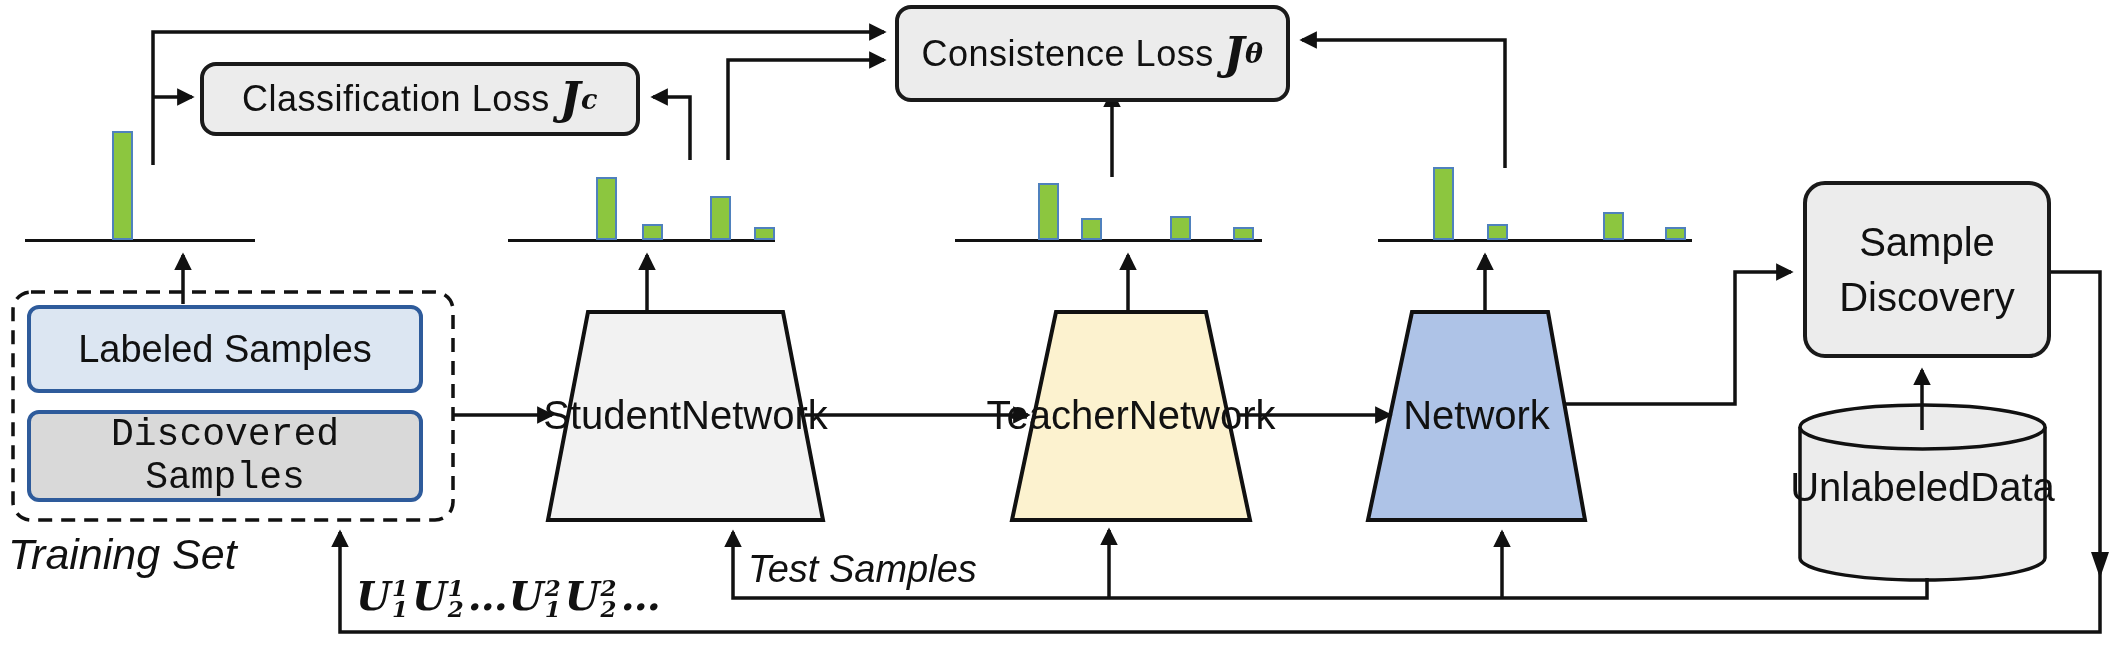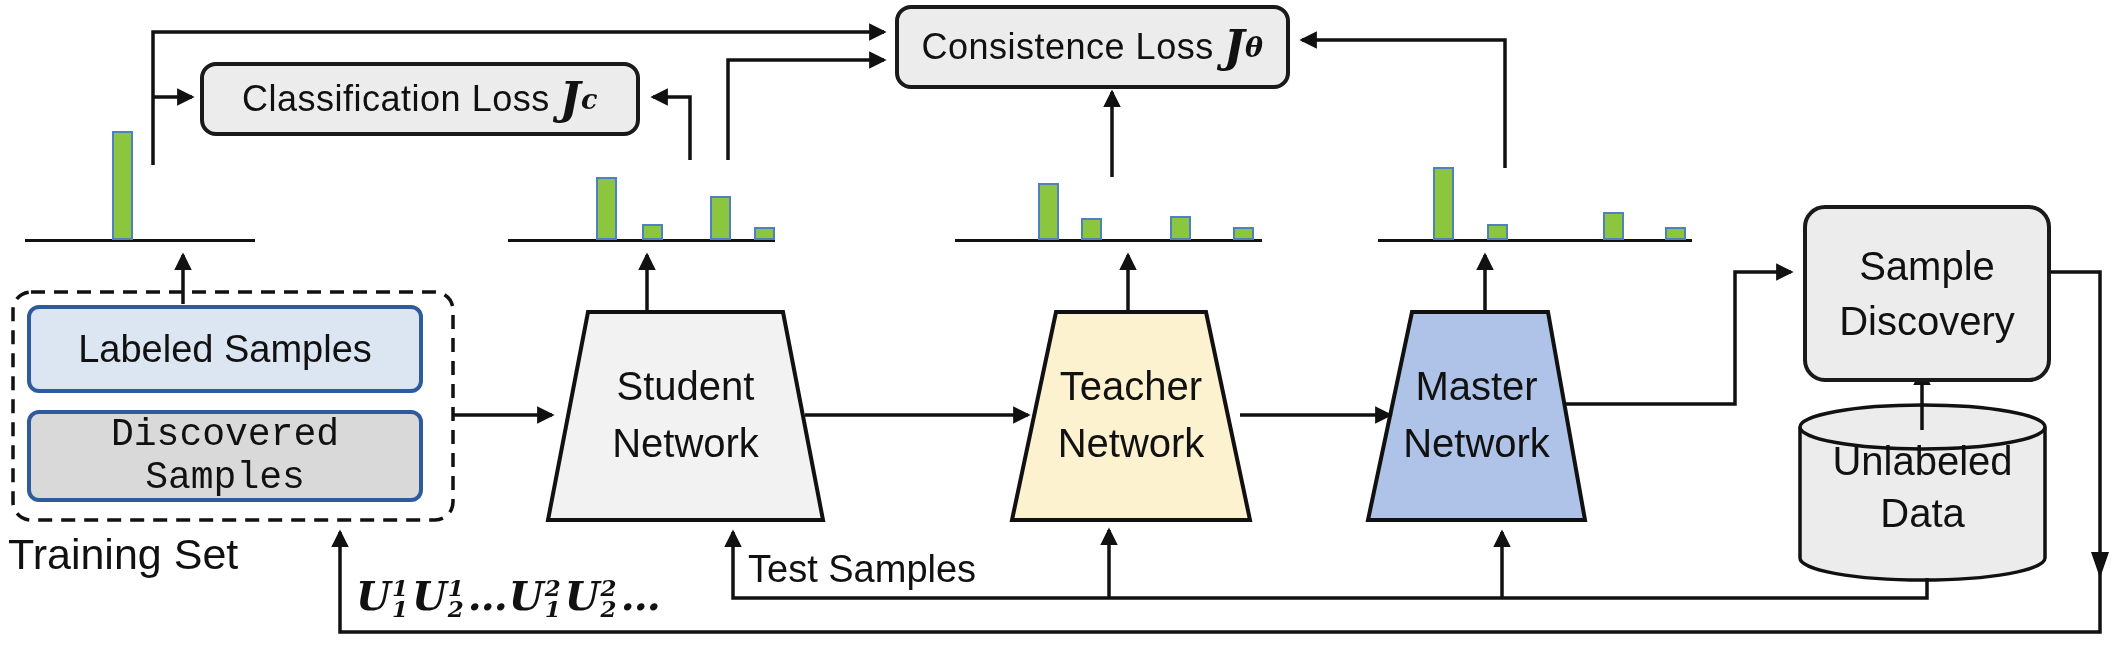--- a/index.html
+++ b/index.html
@@ -13,26 +13,26 @@
     background:var(--panel-gray);border:4px solid #1a1a1a;border-radius:16px;
     font-size:36px;letter-spacing:0.5px;
   }
   .jsym{font-family:"DejaVu Serif",serif;font-style:italic;font-weight:bold;font-size:44px;margin-left:10px;line-height:1;}
   .jsub{font-family:"DejaVu Serif",serif;font-style:italic;font-weight:bold;font-size:27px;vertical-align:-14px;}
   .sample-box{
     border:4px solid var(--sample-border-blue);border-radius:12px;font-size:38px;
   }
   .box-labeled{background:var(--labeled-blue);}
   .box-discovered{background:var(--discovered-gray);font-family:Liberation Mono, monospace;}
-  .trap-label,.two-line{flex-direction:column;line-height:57px;font-size:40px;background:transparent;border:none;}
+  .trap-label,.two-line{flex-direction:row;line-height:57px;font-size:40px;background:transparent;border:none;}
   .box-sd{
     background:var(--panel-gray);border:4px solid #1a1a1a;border-radius:22px;
-    flex-direction:column;line-height:55px;font-size:40px;margin-top:24px;
+    flex-direction:column;line-height:55px;font-size:40px;
   }
-  .plain-label{position:absolute;z-index:3;font-size:38px;white-space:nowrap;}
+  .plain-label{position:absolute;z-index:3;font-size:38px;white-space:nowrap;font-style:italic;}
   #training-set-label{font-size:43px;}
   .axis{position:absolute;height:3px;background:#121212;z-index:2;}
   .bar{position:absolute;background:var(--bar-green);border:2px solid var(--bar-border);box-sizing:border-box;z-index:2;}
   
   #u-batch{display:flex;align-items:center;font-family:"DejaVu Serif",serif;font-weight:bold;font-style:italic;font-size:40px;}
   .ss{display:inline-flex;flex-direction:column;font-size:23px;line-height:21px;margin-left:1px;margin-right:4px;vertical-align:middle;transform:translateY(2px);}
   .ss span{display:block;}
   .utext{letter-spacing:1px;}
 </style>
 </head>
@@ -81,21 +81,21 @@
       <path d="M1502,598 L1502,532" marker-end="url(#ah)"></path>
     </g>
     <polygon points="2091,552 2109,552 2100,578" fill="#111"></polygon>
   </svg>
 
   <div class="node loss-box" style="left:200px;top:62px;width:440px;height:74px;">
     <span>Classification Loss</span>
       <span class="jsym">J</span>
       <span class="jsub">c</span>
   </div>
-  <div class="node loss-box" style="left:895px;top:5px;width:395px;height:84px;">
+  <div class="node loss-box" style="left:895px;top:5px;width:395px;height:97px;">
     <span>Consistence Loss</span>
       <span class="jsym">J</span>
       <span class="jsub">θ</span>
   </div>
 
   <div class="node sample-box box-labeled" style="left:27px;top:305px;width:396px;height:88px;">
     <span>Labeled Samples</span>
   </div>
   <div class="node sample-box box-discovered" style="left:27px;top:410px;width:396px;height:92px;">
     <span>Discovered Samples</span>
@@ -104,21 +104,20 @@
 
   <div class="node trap-label" style="left:548px;top:340px;width:275px;height:150px;">
     <span>Student</span>
     <span>Network</span>
   </div>
   <div class="node trap-label" style="left:1012px;top:340px;width:238px;height:150px;">
     <span>Teacher</span>
     <span>Network</span>
   </div>
   <div class="node trap-label" style="left:1368px;top:340px;width:217px;height:150px;">
-    <span>Master</span>
     <span>Network</span>
   </div>
 
   <div class="node box-sd" style="left:1803px;top:181px;width:248px;height:177px;">
     <span>Sample</span>
     <span>Discovery</span>
   </div>
   <div class="node two-line" style="left:1800px;top:432px;width:245px;height:110px;line-height:52px;">
     <span>Unlabeled</span>
     <span>Data</span>

